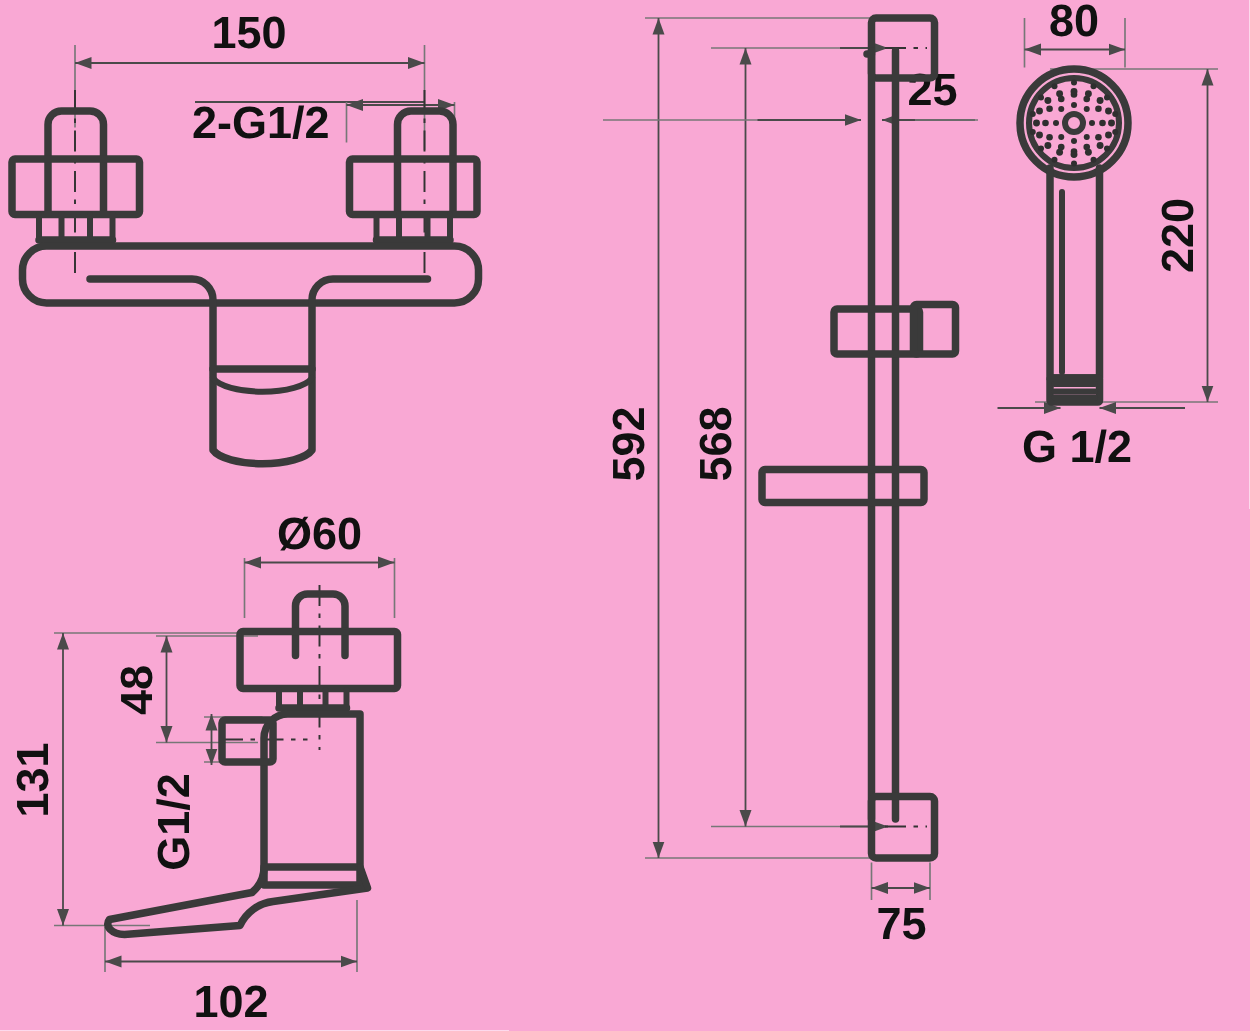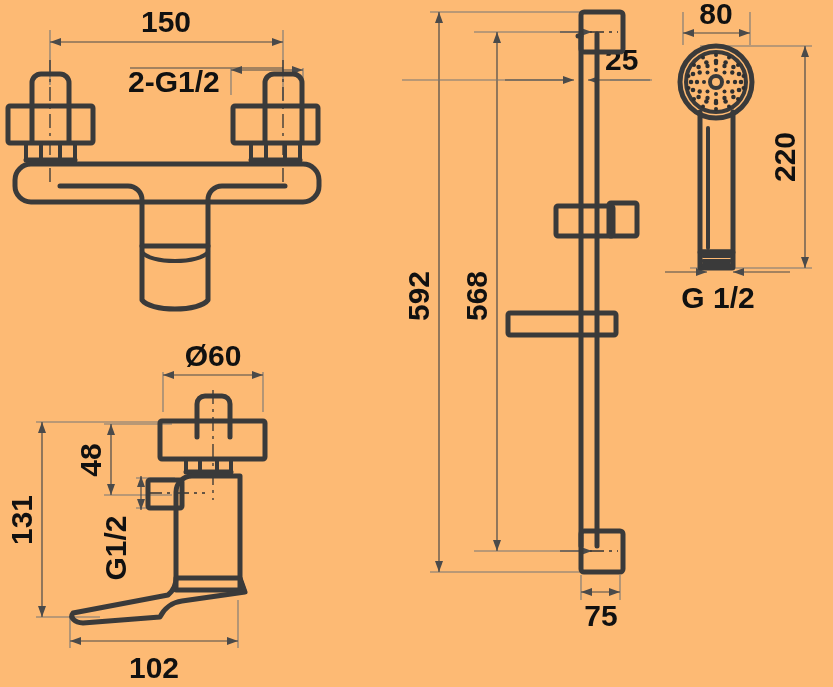--- a/index.html
+++ b/index.html
@@ -7,21 +7,21 @@
     padding: 0;
     background: #ffffff;
   }
   body {
     font-family: "Liberation Sans", sans-serif;
   }
   #drawing-root {
     position: relative;
     width: 833px;
     height: 687px;
-    background: #fdba74;
+    background: #f9a8d4;
     overflow: hidden;
   }
   svg.tech-drawing {
     display: block;
     width: 833px;
     height: 687px;
   }
   .obj {
     fill: none;
     stroke: #3a3a3a;

